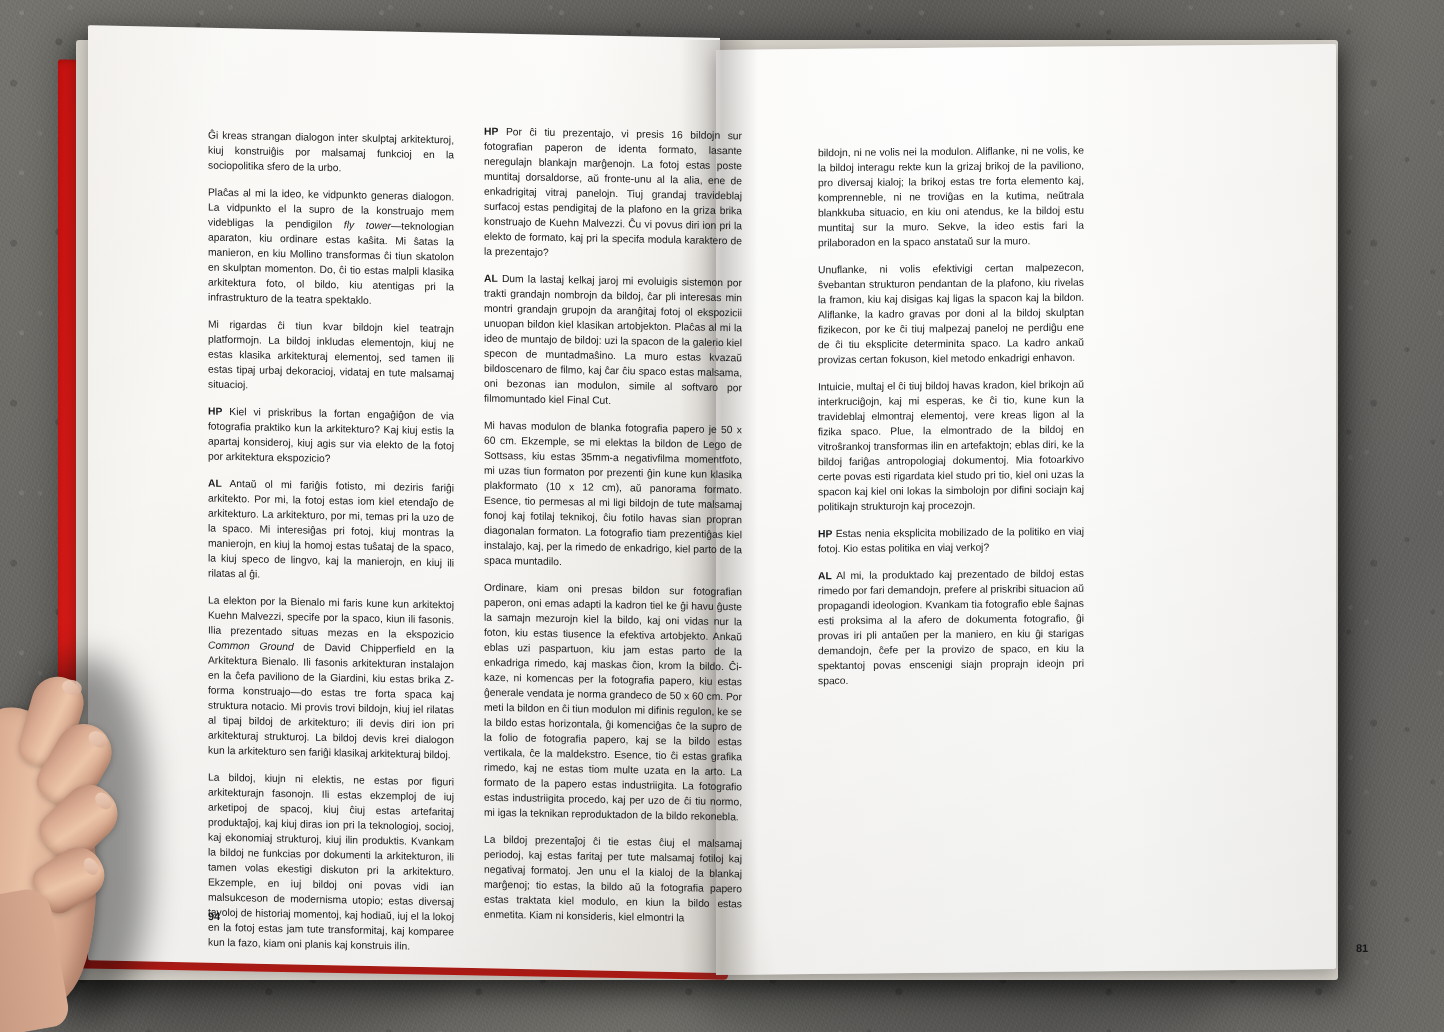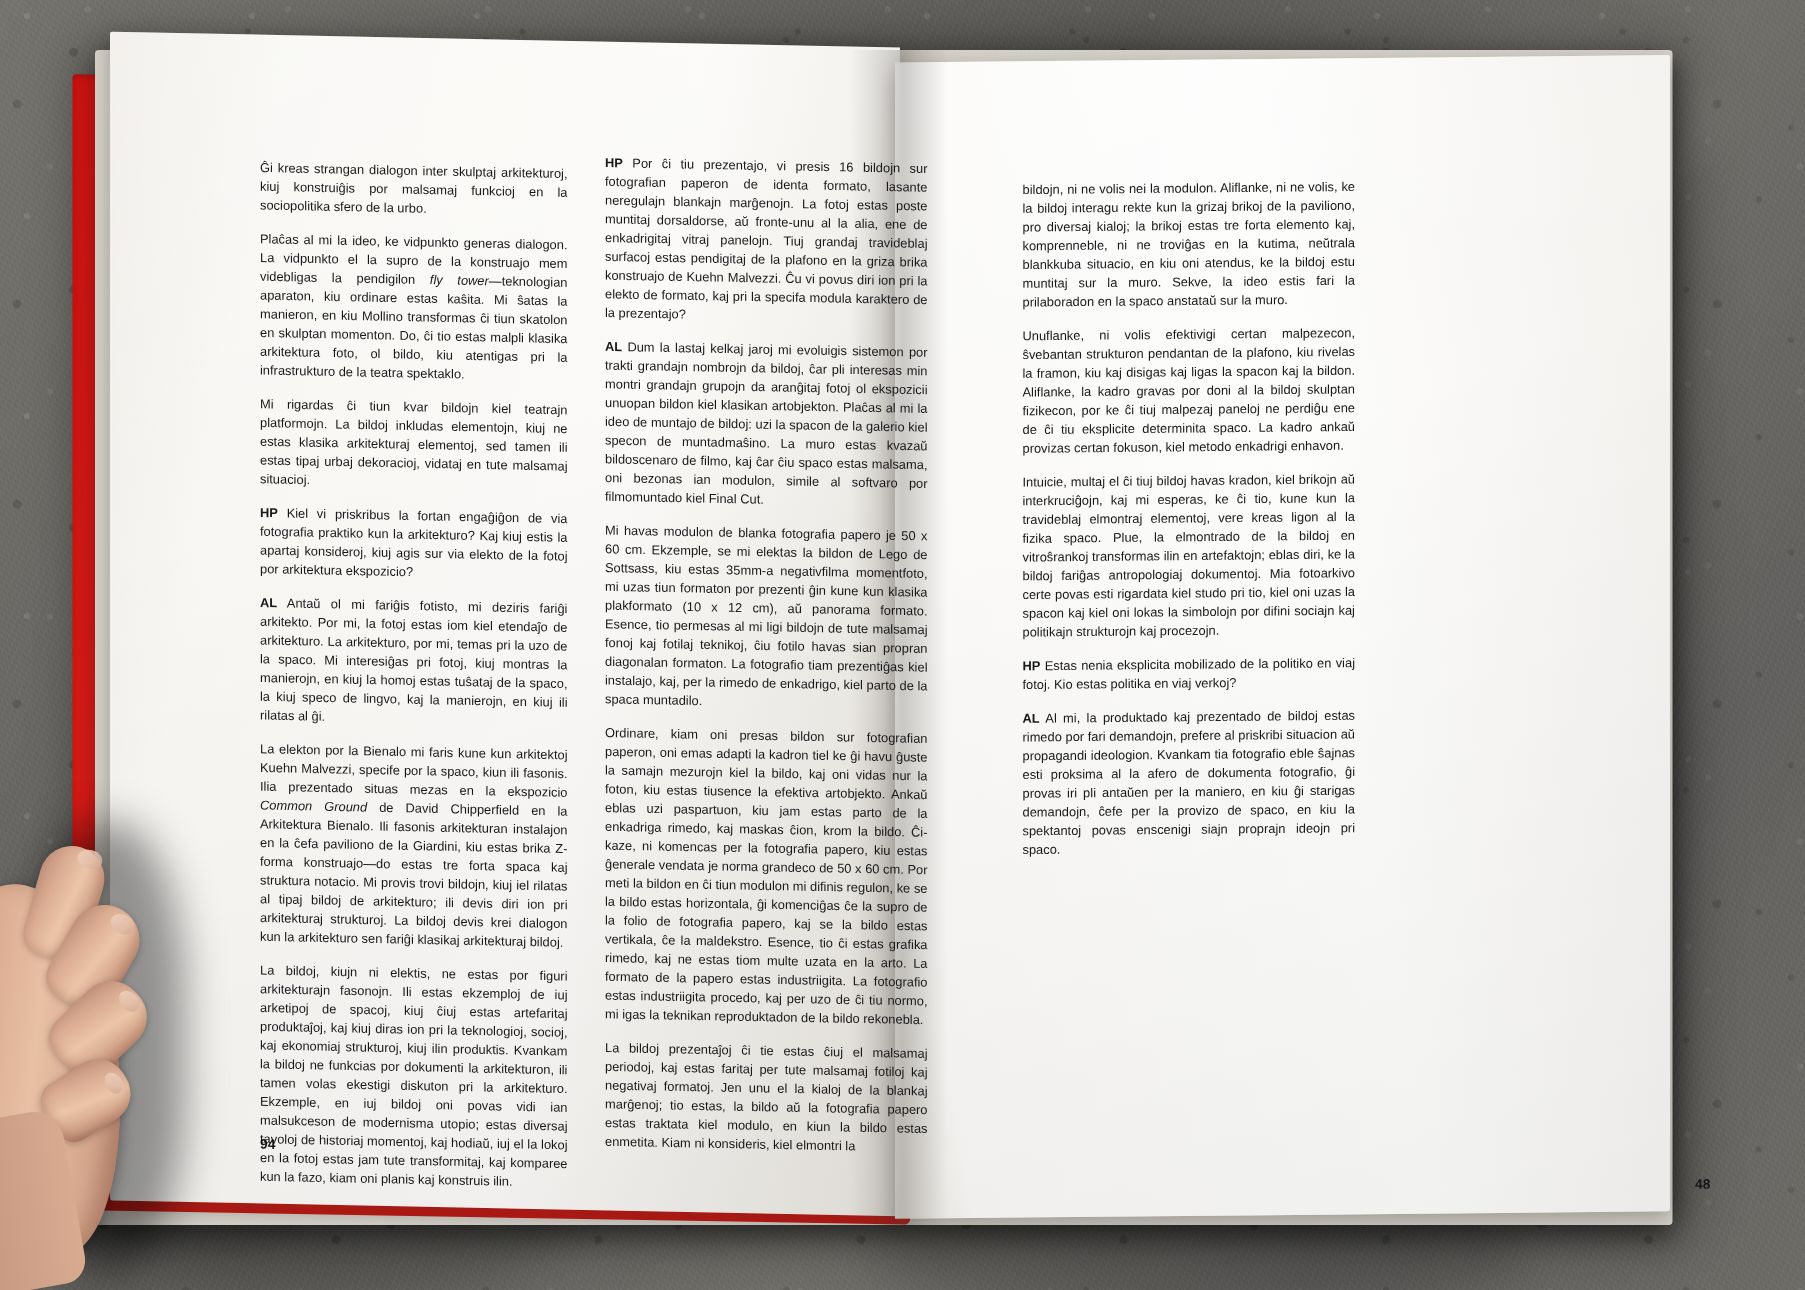--- a/index.html
+++ b/index.html
@@ -299,21 +299,21 @@
 
       <div class="col col-r1">
         <p>bildojn, ni ne volis nei la modulon. Aliflanke, ni ne volis, ke la bildoj interagu rekte kun la grizaj brikoj de la paviliono, pro diversaj kialoj; la brikoj estas tre forta elemento kaj, komprenneble, ni ne troviĝas en la kutima, neŭtrala blankkuba situacio, en kiu oni atendus, ke la bildoj estu muntitaj sur la muro. Sekve, la ideo estis fari la prilaboradon en la spaco anstataŭ sur la muro.</p>
         <p>Unuflanke, ni volis efektivigi certan malpezecon, ŝvebantan strukturon pendantan de la plafono, kiu rivelas la framon, kiu kaj disigas kaj ligas la spacon kaj la bildon. Aliflanke, la kadro gravas por doni al la bildoj skulptan fizikecon, por ke ĉi tiuj malpezaj paneloj ne perdiĝu ene de ĉi tiu eksplicite determinita spaco. La kadro ankaŭ provizas certan fokuson, kiel metodo enkadrigi enhavon.</p>
         <p>Intuicie, multaj el ĉi tiuj bildoj havas kradon, kiel brikojn aŭ interkruciĝojn, kaj mi esperas, ke ĉi tio, kune kun la travideblaj elmontraj elementoj, vere kreas ligon al la fizika spaco. Plue, la elmontrado de la bildoj en vitroŝrankoj transformas ilin en artefaktojn; eblas diri, ke la bildoj fariĝas antropologiaj dokumentoj. Mia fotoarkivo certe povas esti rigardata kiel studo pri tio, kiel oni uzas la spacon kaj kiel oni lokas la simbolojn por difini sociajn kaj politikajn strukturojn kaj procezojn.</p>
         <p><span class="spk">HP</span> <span>Estas nenia eksplicita mobilizado de la politiko en viaj fotoj. Kio estas politika en viaj verkoj?</span></p>
         <p><span class="spk">AL</span> <span>Al mi, la produktado kaj prezentado de bildoj estas rimedo por fari demandojn, prefere al priskribi situacion aŭ propagandi ideologion. Kvankam tia fotografio eble ŝajnas esti proksima al la afero de dokumenta fotografio, ĝi provas iri pli antaŭen per la maniero, en kiu ĝi starigas demandojn, ĉefe per la provizo de spaco, en kiu la spektantoj povas enscenigi siajn proprajn ideojn pri spaco.</span></p>
       </div>
 
       <div class="folio folio-left">94</div>
-      <div class="folio folio-right">48</div>
+      <div class="folio folio-right">81</div>
     </div>
   </div>
 
   <div id="hand">
     <div class="hand-shadow"></div>
     <div class="palm"></div>
     <div class="finger f1"></div>
     <div class="finger f2"></div>
     <div class="finger f3"></div>
     <div class="finger f4"></div>

